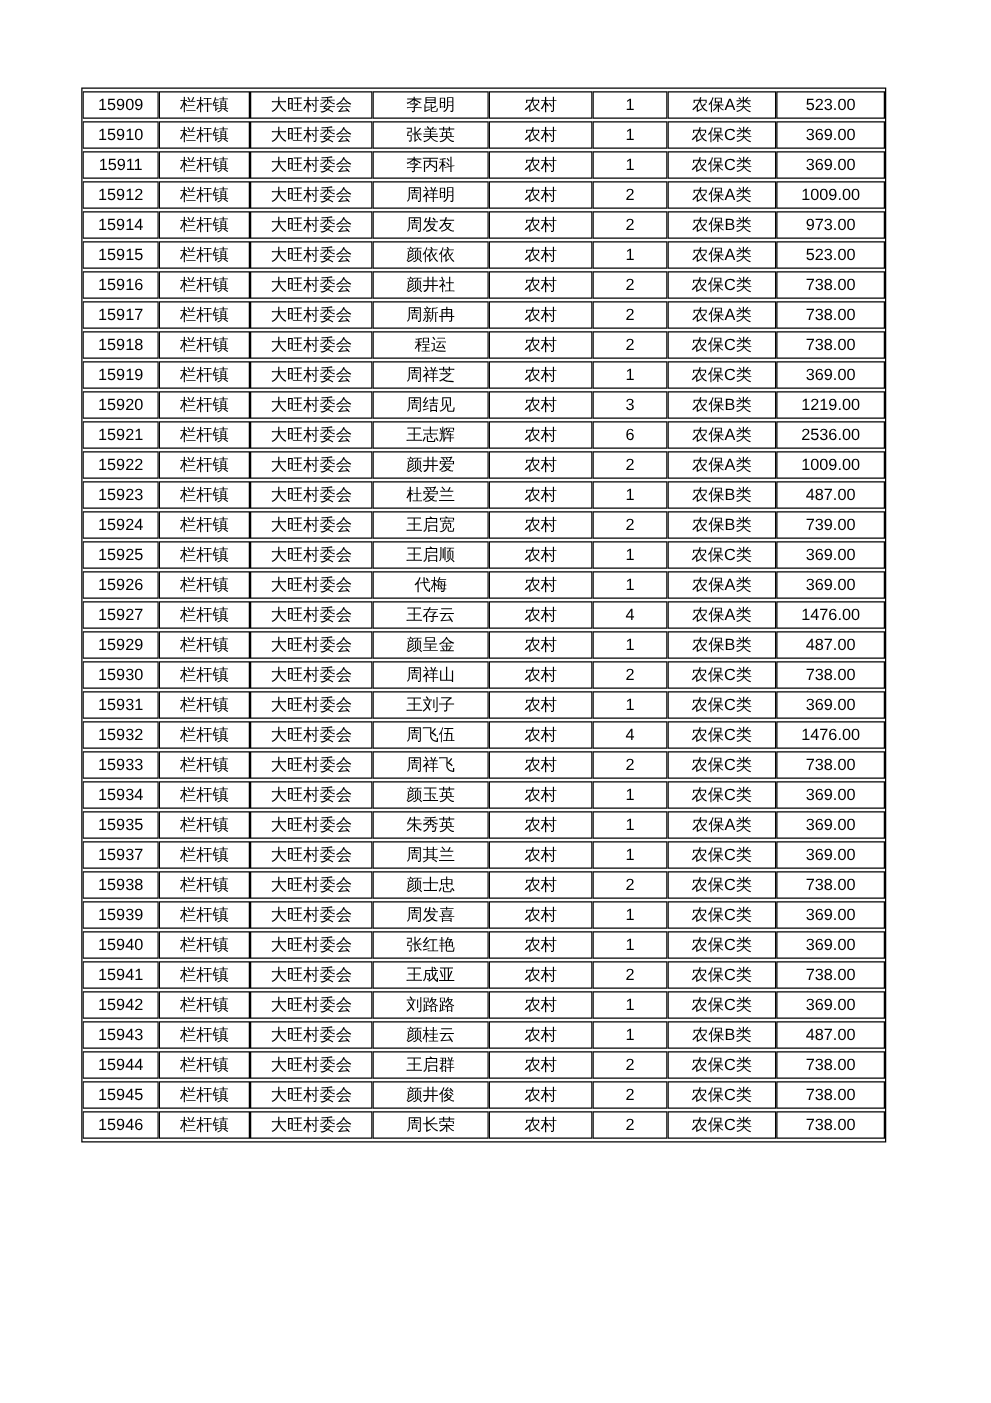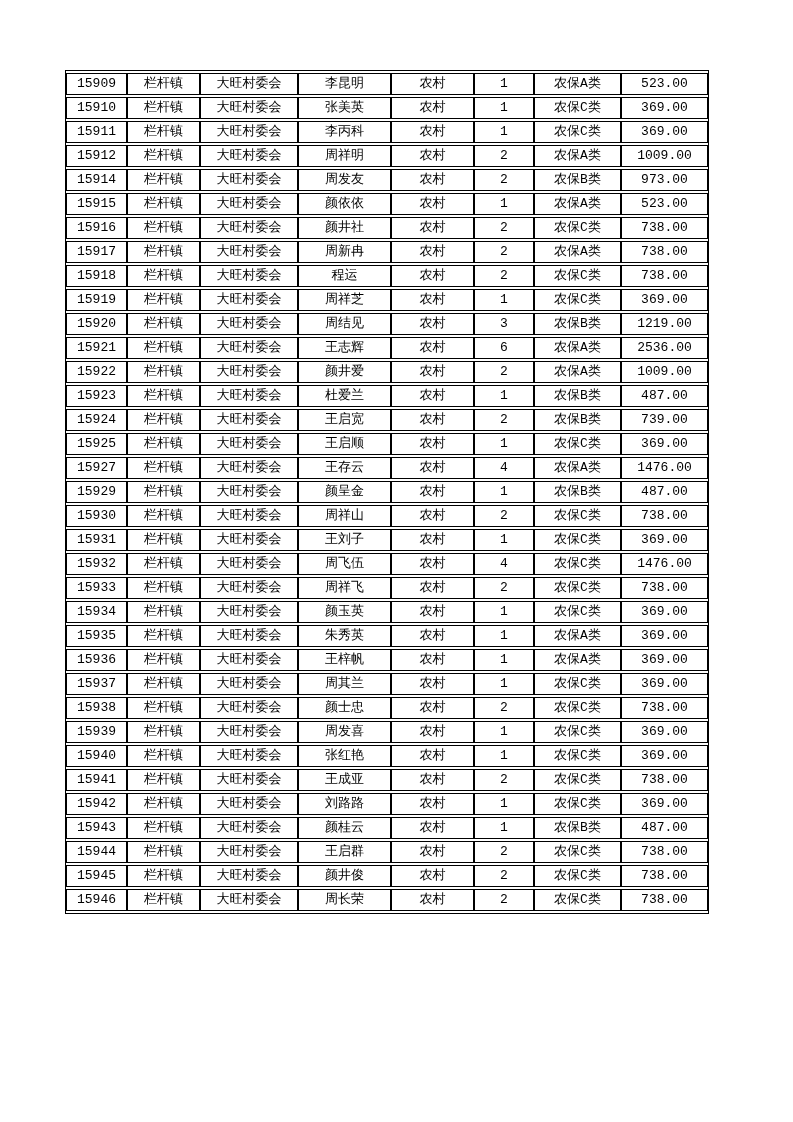--- a/index.html
+++ b/index.html
@@ -5,21 +5,21 @@
   html, body {
     margin: 0;
     padding: 0;
     background: #ffffff;
   }
   .page {
     position: relative;
     width: 711px;
     height: 1122px;
     background: #ffffff;
-    font-family: Liberation Mono, monospace;
+    font-family: Liberation Sans, sans-serif;
     color: #000000;
     overflow: hidden;
   }
   table.sheet-table {
     position: absolute;
     left: 65px;
     top: 70px;
     width: 642px;
     table-layout: fixed;
     border-collapse: separate;
@@ -218,20 +218,30 @@
           <td>15925</td>
           <td>栏杆镇</td>
           <td>大旺村委会</td>
           <td>王启顺</td>
           <td>农村</td>
           <td>1</td>
           <td>农保C类</td>
           <td>369.00</td>
         </tr>
         <tr>
+          <td>15926</td>
+          <td>栏杆镇</td>
+          <td>大旺村委会</td>
+          <td>代梅</td>
+          <td>农村</td>
+          <td>1</td>
+          <td>农保A类</td>
+          <td>369.00</td>
+        </tr>
+        <tr>
           <td>15927</td>
           <td>栏杆镇</td>
           <td>大旺村委会</td>
           <td>王存云</td>
           <td>农村</td>
           <td>4</td>
           <td>农保A类</td>
           <td>1476.00</td>
         </tr>
         <tr>
@@ -292,30 +302,20 @@
           <td>农村</td>
           <td>1</td>
           <td>农保C类</td>
           <td>369.00</td>
         </tr>
         <tr>
           <td>15935</td>
           <td>栏杆镇</td>
           <td>大旺村委会</td>
           <td>朱秀英</td>
-          <td>农村</td>
-          <td>1</td>
-          <td>农保A类</td>
-          <td>369.00</td>
-        </tr>
-        <tr>
-          <td>15936</td>
-          <td>栏杆镇</td>
-          <td>大旺村委会</td>
-          <td>王梓帆</td>
           <td>农村</td>
           <td>1</td>
           <td>农保A类</td>
           <td>369.00</td>
         </tr>
         <tr>
           <td>15937</td>
           <td>栏杆镇</td>
           <td>大旺村委会</td>
           <td>周其兰</td>

